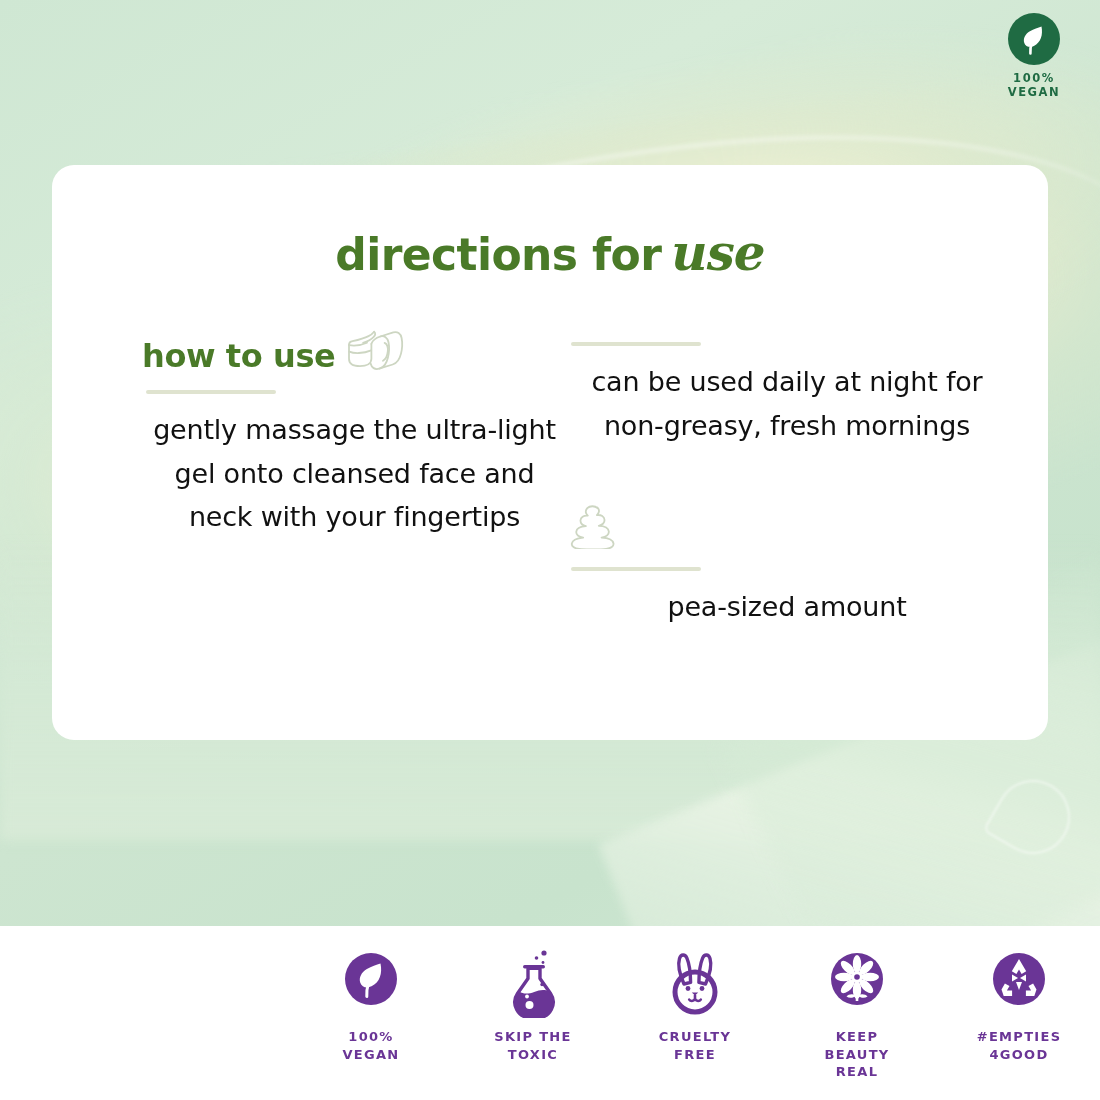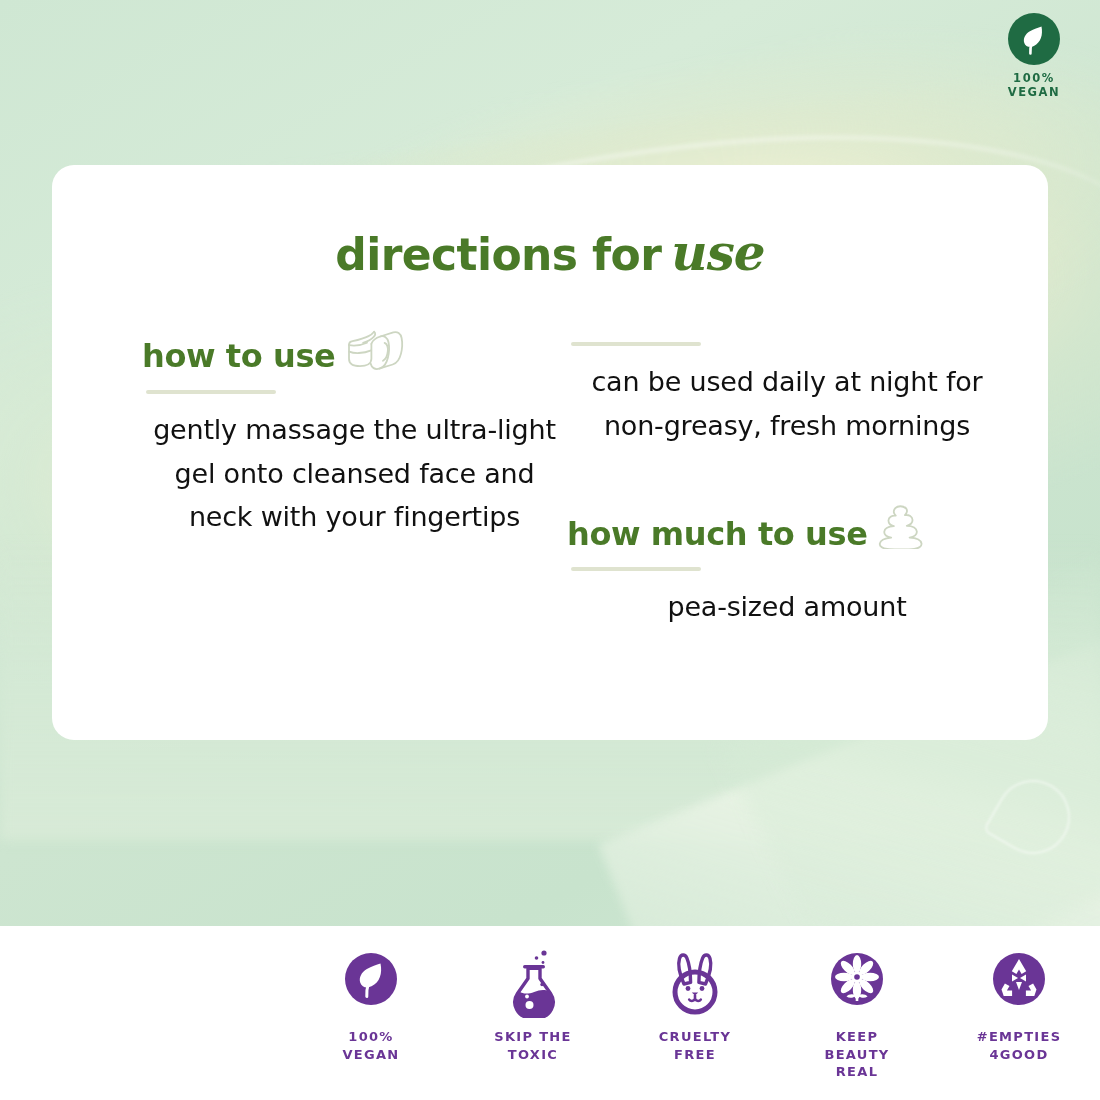--- a/index.html
+++ b/index.html
@@ -314,21 +314,20 @@
 
       <div class="col-right">
 
         <div class="section">
           <div class="rule"></div>
           <div class="body-text">can be used daily at night for non-greasy, fresh mornings</div>
         </div>
 
         <div class="section" style="margin-top:56px;">
           <div class="head-row">
-            <span class="head-text">how much to use</span>
             <span class="head-icon">
               <svg width="56" height="46" viewBox="0 0 56 46">
                 <g fill="none" stroke="#cdd6c2" stroke-width="1.8" stroke-linecap="round" stroke-linejoin="round">
                   <path d="M30.5 4.5c2.4 2.6 1.8 5.4-.6 7.6 4.3-.6 7.4 1.4 7.6 4.6.2 3-2.2 5.2-5.7 6.1 5.6.1 9.6 2.3 10 5.6.3 3-2.7 5.3-7.2 6.2 6.5.3 11.4 2.6 11.9 5.9.4 2.6-2.5 4.8-7.3 5.4-4.6.6-21.4.9-26.9.1-5.1-.7-7.9-2.8-7.5-5.4.5-3.2 5.2-5.5 11.4-6-4.3-.8-7.2-3-6.9-5.9.3-3.1 4.2-5.3 9.6-5.6-3.3-.8-5.6-2.9-5.4-5.8.2-3 3.1-5 7.3-4.6-2.3-2.1-2.9-4.9-.5-7.5 2.4-2.6 7.8-2.6 10.2 0z"></path>
                 </g>
               </svg>
             </span>
           </div>
           <div class="rule"></div>
           <div class="body-text">pea-sized amount</div>

